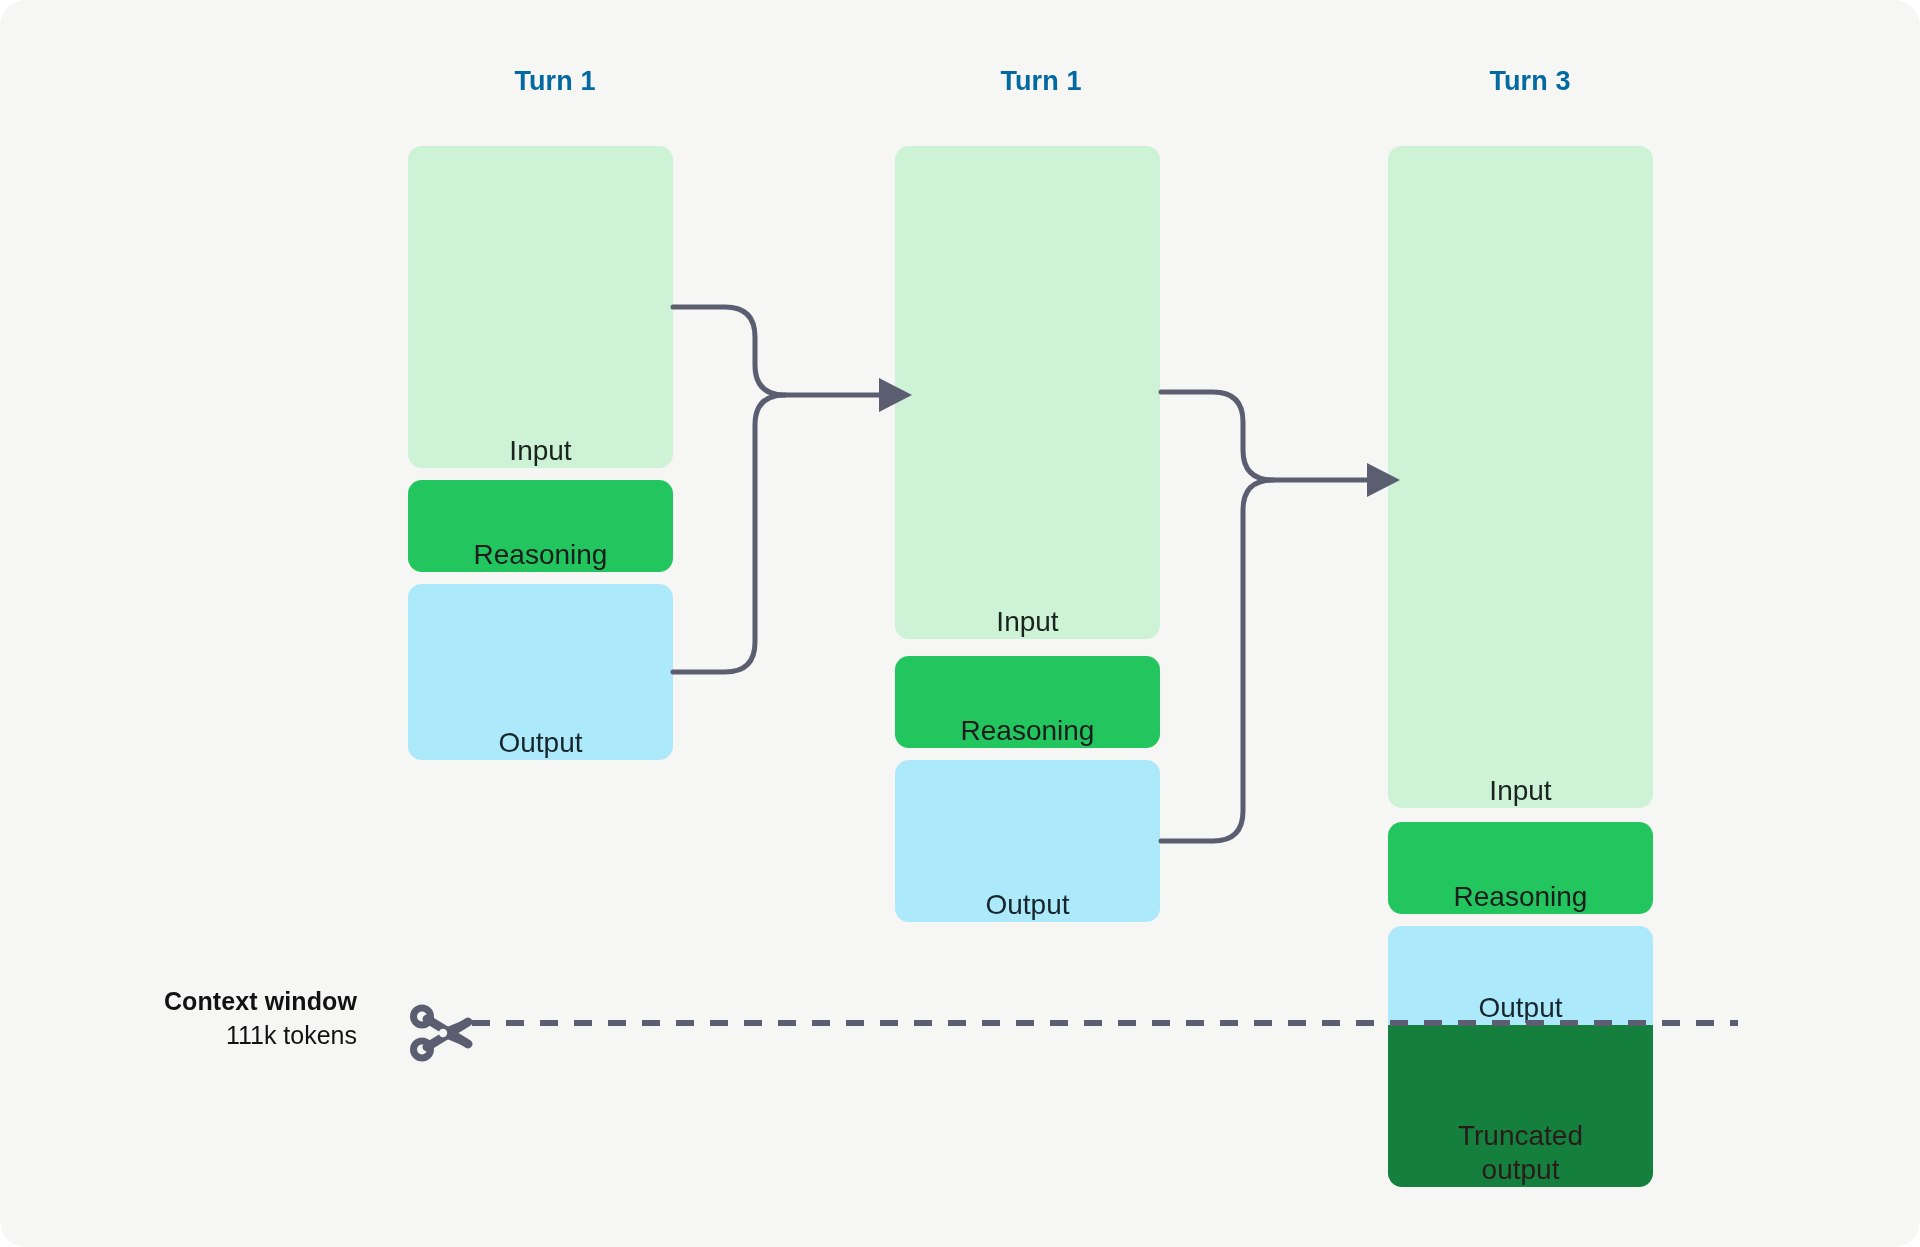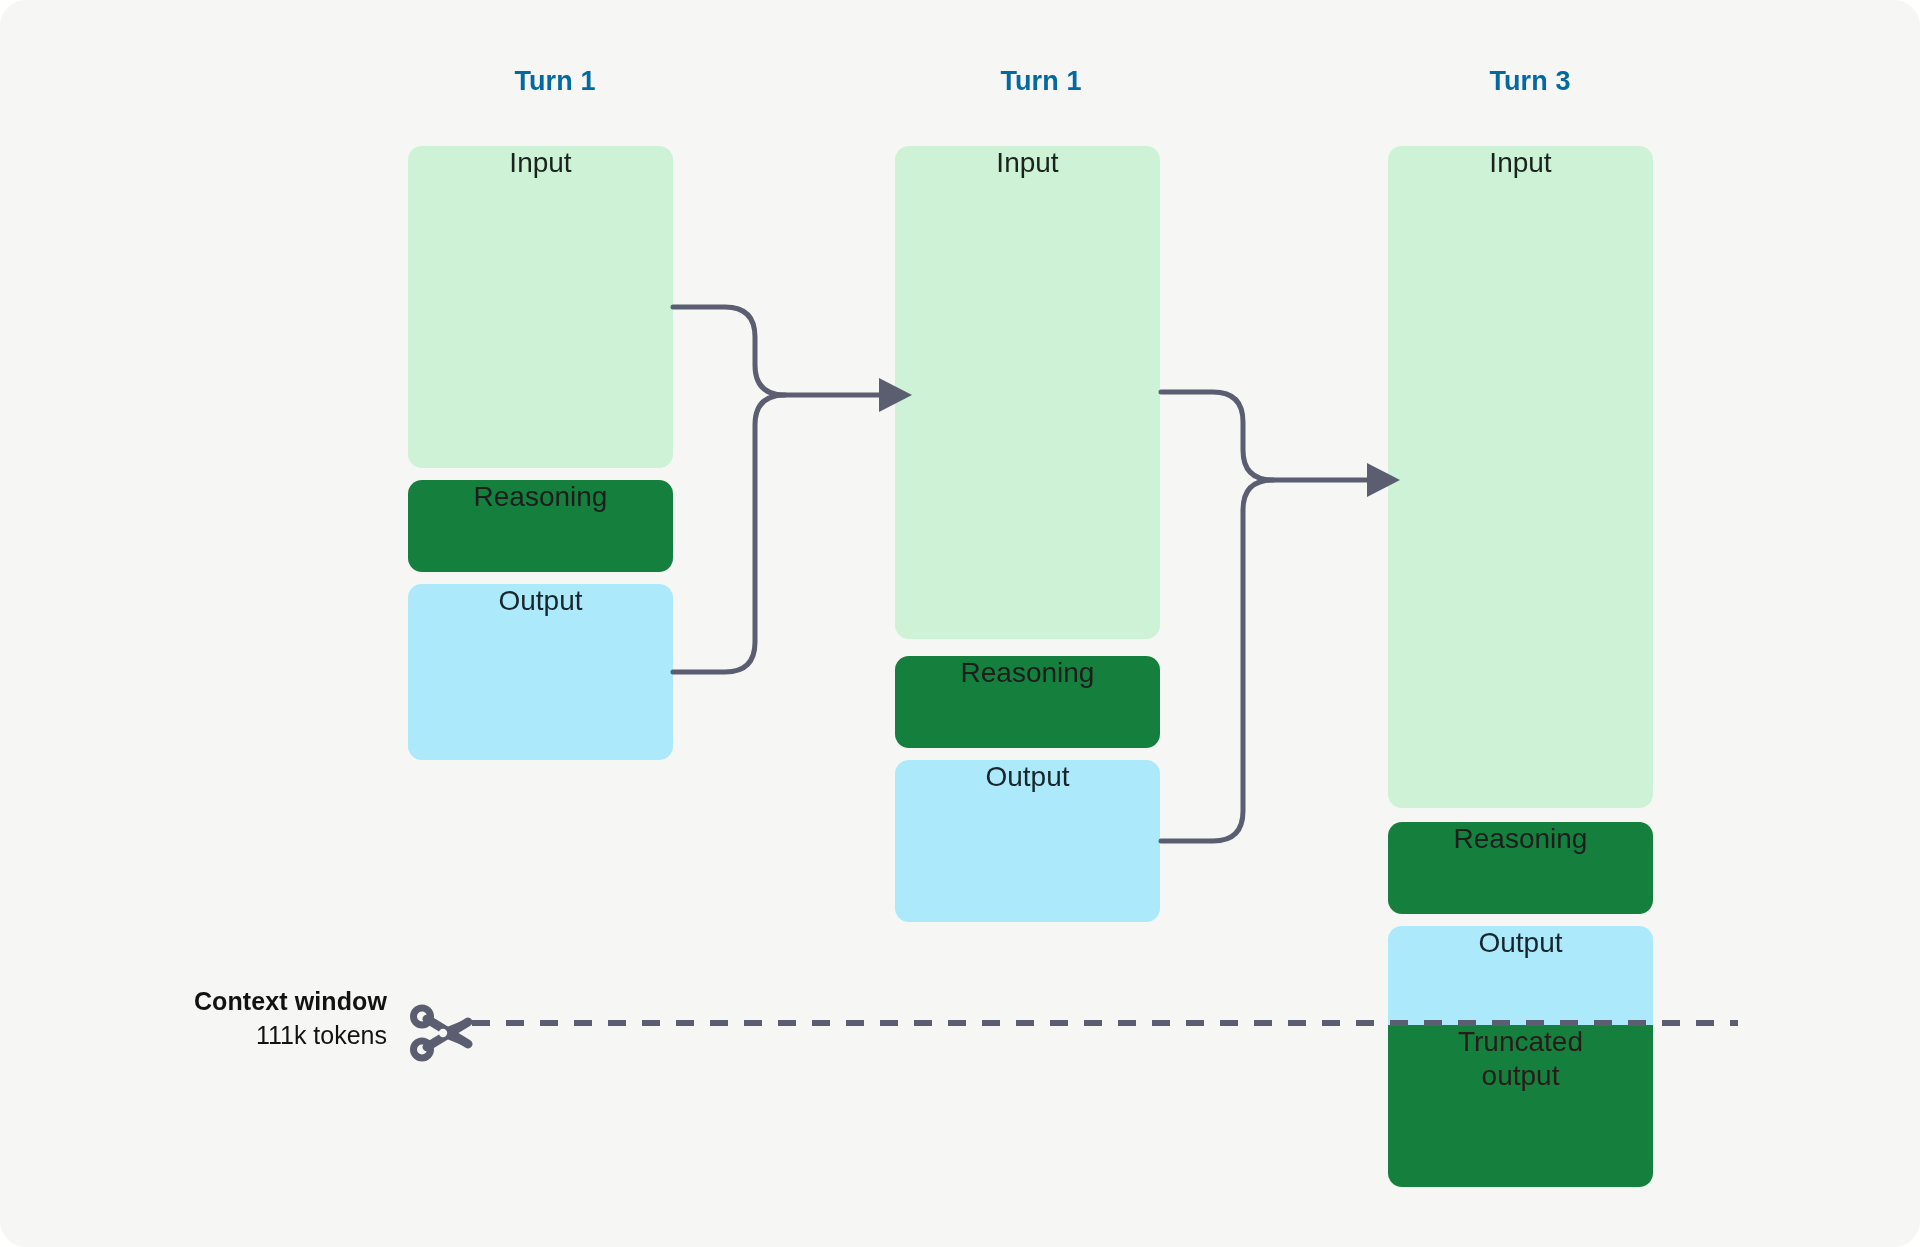--- a/index.html
+++ b/index.html
@@ -29,30 +29,30 @@
     font-weight: 700;
     color: #0369a1;
     letter-spacing: 0.1px;
   }
 
   
   .block {
     position: absolute;
     border-radius: 14px;
     display: flex;
-    align-items: flex-start;
+    align-items: flex-end;
     justify-content: center;
     font-size: 28px;
     font-weight: 400;
     color: #19241e;
     line-height: 1.22;
     text-align: center;
   }
   .block.input     { background: #cdf2d5; }
-  .block.reasoning { background: #15803d; color: #1d1d1d; }
+  .block.reasoning { background: #22c55e; color: #1d1d1d; }
   .block.output    { background: #ace9fb; color: #17262c; }
   .block.truncated {
     background: #15803d;
     color: #2a1b1b;
     border-radius: 0 0 14px 14px;
   }
   .block.output.split { border-radius: 14px 14px 0 0; }
 
   
   .connector {
@@ -141,21 +141,21 @@
 
   <svg class="connector" style="left:1153px; top:380px;" width="260" height="470" viewBox="0 0 260 470" fill="none">
 
     <path d="M 8 12 H 60 Q 90 12 90 42 V 70 Q 90 100 120 100 H 215" stroke="#5b5e70" stroke-width="5" stroke-linecap="round" fill="none"></path>
 
     <path d="M 8 461 H 60 Q 90 461 90 431 V 130 Q 90 100 120 100" stroke="#5b5e70" stroke-width="5" stroke-linecap="round" fill="none"></path>
 
     <path d="M 214 83 L 247 100 L 214 117 Z" fill="#5b5e70"></path>
   </svg>
 
-  <div id="context-window-label" style="left:112px; top:985px; width:275px;">
+  <div id="context-window-label" style="left:82px; top:985px; width:275px;">
     <span id="context-window-title">Context window</span>
     <span id="context-window-sub">111k tokens</span>
   </div>
 
   <svg id="scissors-icon" style="left:410px; top:1000px;" width="66" height="66" viewBox="0 0 66 66" fill="none">
 
     <path d="M 17 19 L 58 44" stroke="#5b5e70" stroke-width="9" stroke-linecap="round"></path>
 
     <path d="M 17 47 L 58 22" stroke="#5b5e70" stroke-width="9" stroke-linecap="round"></path>
 

